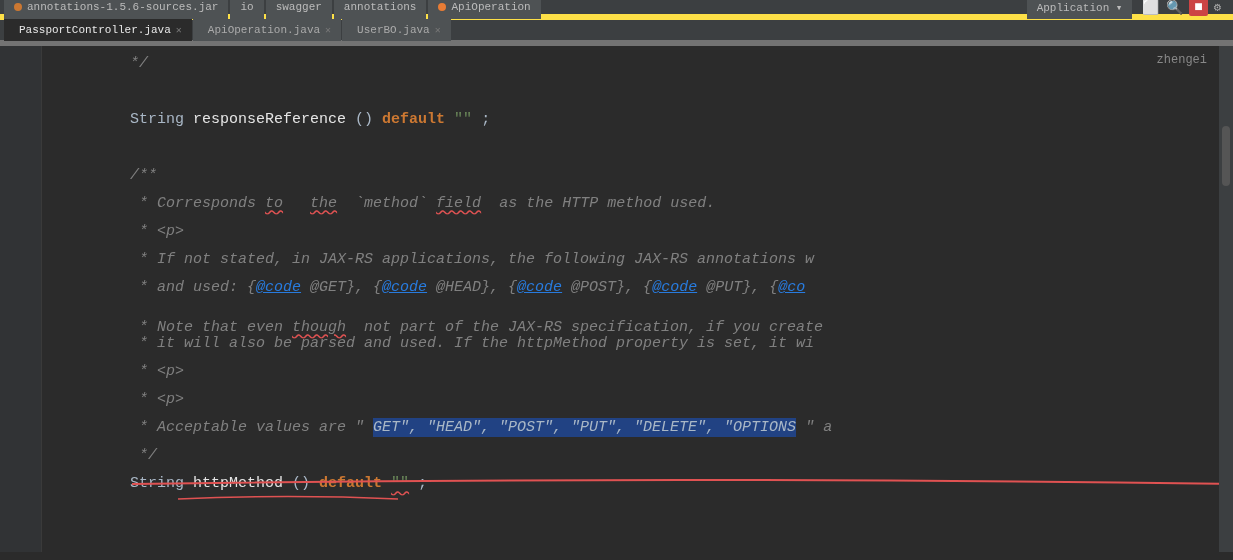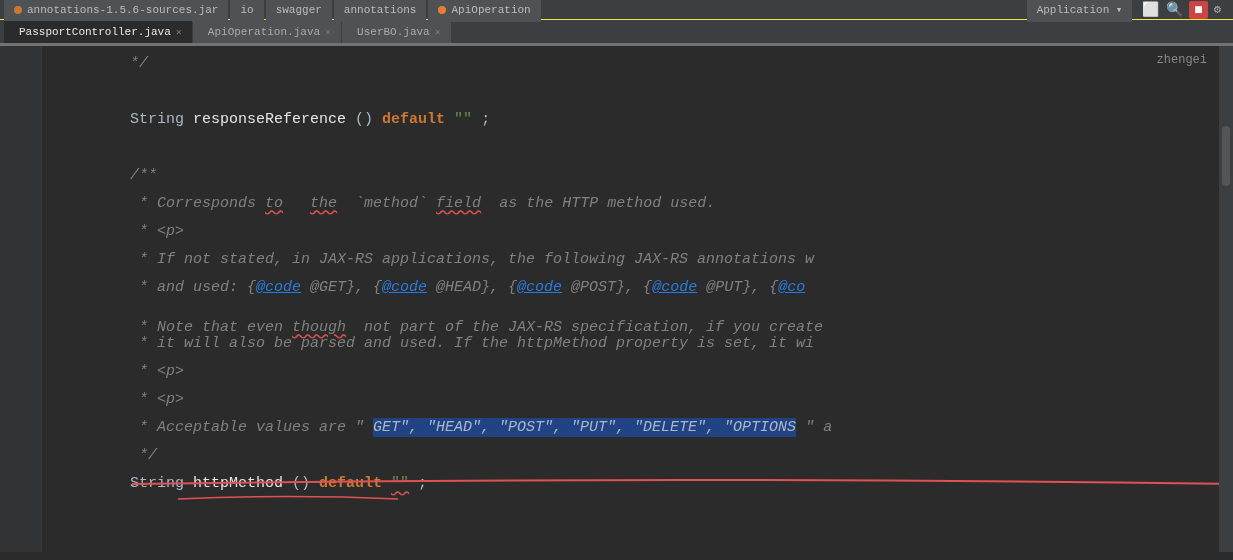--- a/index.html
+++ b/index.html
@@ -13,21 +13,21 @@
     }
 
     
     .tab-bar {
       background: #3c3f41;
       height: 20px;
       display: flex;
       align-items: center;
       padding: 0 4px;
       gap: 2px;
-      border-bottom: 1px solid #fde047;
+      border-bottom: 6px solid #fde047;
     }
     .tab-item {
       background: #4e5254;
       color: #bbbbbb;
       font-size: 11px;
       padding: 3px 10px;
       border-radius: 3px 3px 0 0;
       cursor: pointer;
       white-space: nowrap;
       display: flex;
@@ -44,21 +44,21 @@
     .icon-orange { background: #e87c35; }
 
     
     .file-tab-bar {
       background: #3c3f41;
       height: 26px;
       display: flex;
       align-items: center;
       padding: 0 4px;
       gap: 1px;
-      border-bottom: 3px solid #737373;
+      border-bottom: 6px solid #737373;
     }
     .file-tab {
       background: #4e5254;
       color: #aaaaaa;
       font-size: 11px;
       padding: 3px 10px;
       cursor: pointer;
       white-space: nowrap;
       display: flex;
       align-items: center;

